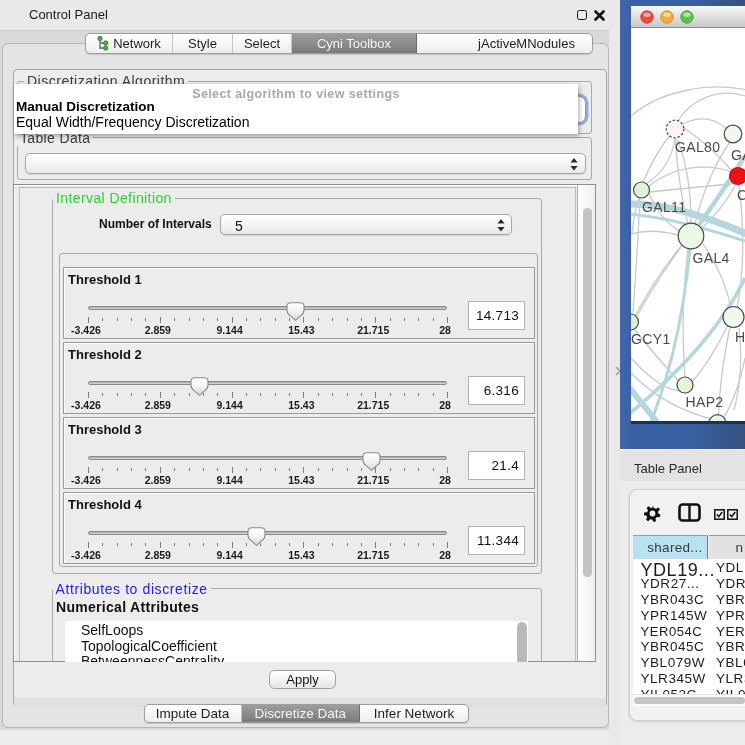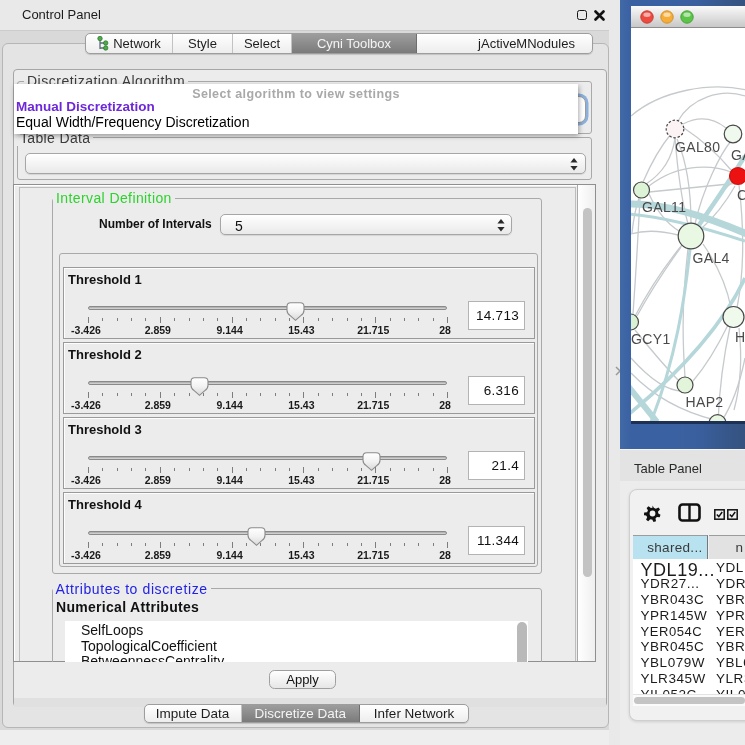--- a/index.html
+++ b/index.html
@@ -15,21 +15,21 @@
 .tfield{position:absolute;background:#fff;border:1px solid #b3b3b3;font-size:13.5px;letter-spacing:0.3px;color:#111;text-align:right;padding-right:5px;}
 .tick{position:absolute;width:1px;background:#7d7d7d;}
 .tlbl{position:absolute;font-size:10.5px;font-weight:bold;color:#1a1a1a;width:60px;text-align:center;}
 .thpanel{position:absolute;border:1px solid #9a9a9a;background:#ececec;box-shadow:inset 1px 1px 0 #fdfdfd;}
 .thname{position:absolute;left:4.5px;top:4.5px;font-size:13px;font-weight:bold;color:#111;}
 .track{position:absolute;height:4px;border:1px solid #8a8a8a;border-radius:2.5px;background:linear-gradient(#a6a6a6,#dcdcdc);}
 </style></head>
 <body>
 
 <div class="abs" style="left:0;top:0;width:612px;height:31px;background:#e9e9e9;border-bottom:1px solid #cccccc;">
-  <div class="abs" style="left:22px;top:7px;font-size:13px;color:#1b1b1b;">Control Panel</div>
+  <div class="abs" style="left:29px;top:7px;font-size:13px;color:#1b1b1b;">Control Panel</div>
   <div class="abs" style="left:577px;top:10px;width:10px;height:10px;border:1.7px solid #151515;border-radius:2.5px;"></div>
   <svg class="abs" style="left:594px;top:10px;" width="11" height="11">
       <path d="M1.5,1.5 L9.5,9.5 M9.5,1.5 L1.5,9.5" stroke="#111" stroke-width="2.6" stroke-linecap="round"></path>
     </svg>
 </div>
 
 <div class="abs" style="left:2px;top:43px;width:607px;height:685px;background:#e4e4e4;border:1px solid #b6b6b6;border-radius:6px;"></div>
 
 <div class="seg abs" style="left:85px;top:33px;height:21px;">
   <div style="width:87px;"><svg width="12" height="15" viewBox="0 0 12 15" style="margin-right:4px;">
@@ -46,21 +46,21 @@
 
 <div class="abs" style="left:13px;top:69px;width:594px;height:638px;background:#ececec;border:1px solid #a6a6a6;border-radius:4px;"></div>
 
 <div class="grp" style="left:17px;top:81px;width:575px;height:53px;"></div>
 <div class="gtitle" style="left:24px;top:73px;color:#3c3c3c;letter-spacing:0.5px;">Discretization Algorithm</div>
 
 <div class="abs" style="left:24px;top:96px;width:562px;height:27px;background:#fff;border:1px solid #9a9a9a;border-radius:7px;box-shadow:0 0 0 2.5px #8cb0dc;"></div>
 
 <div class="abs" style="left:14px;top:84px;width:564px;height:50px;background:#ffffff;box-shadow:1px 2px 5px rgba(0,0,0,0.35);z-index:5;">
   <div class="abs" style="left:0;top:3px;width:564px;text-align:center;font-size:12.5px;font-weight:bold;letter-spacing:0.4px;color:#a9a9a9;">Select algorithm to view settings</div>
-  <div class="abs" style="left:2px;top:14.9px;font-size:13.5px;font-weight:bold;color:#6d28d9;">Manual Discretization</div>
+  <div class="abs" style="left:2px;top:14.9px;font-size:13.5px;font-weight:bold;color:#000000;">Manual Discretization</div>
   <div class="abs" style="left:2px;top:29.5px;font-size:14px;color:#000;">Equal Width/Frequency Discretization</div>
 </div>
 
 <div class="grp" style="left:17px;top:137px;width:575px;height:43px;"></div>
 <div class="gtitle" style="left:17px;top:129.5px;color:#3c3c3c;letter-spacing:0.35px;">Table Data</div>
 <div class="combo abs" style="left:25px;top:153px;width:561px;height:21px;">
   <svg class="abs" style="right:7px;top:4px;" width="8" height="13">
       <path d="M4,0 L7.6,4.6 L0.4,4.6 Z" fill="#2a2a2a"></path>
       <path d="M4,12.5 L7.6,7.9 L0.4,7.9 Z" fill="#2a2a2a"></path>
     </svg>

